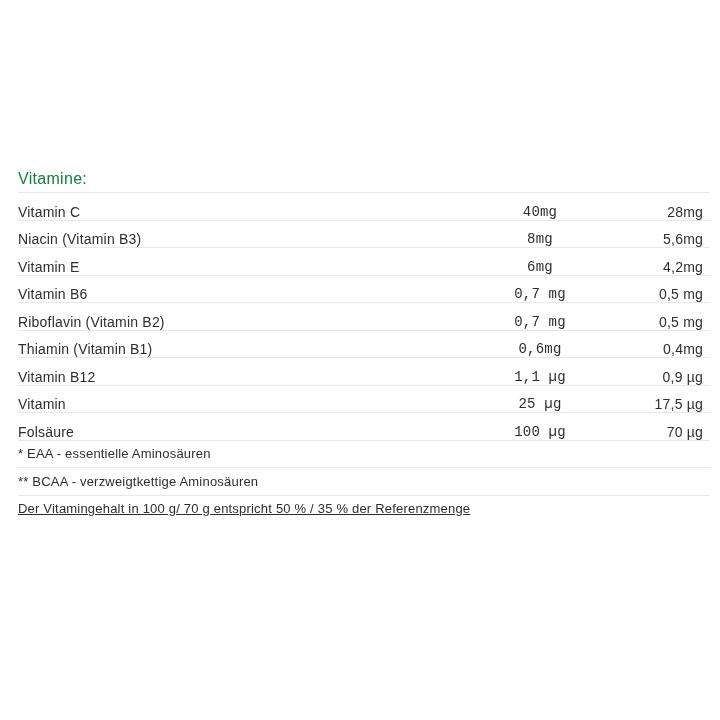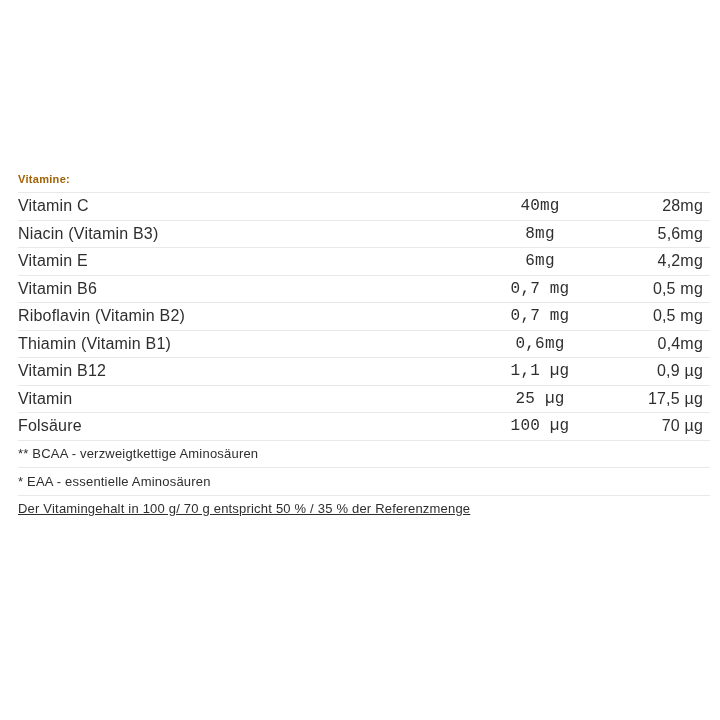--- a/index.html
+++ b/index.html
@@ -18,32 +18,32 @@
   .sheet {
     position: absolute;
     left: 18px;
     top: 166px;
     width: 692px;
   }
   .t-header {
     height: 26px;
     display: flex;
     align-items: center;
-    font-size: 11px;
-    font-weight: 700;
-    color: #a16207;
+    font-size: 16px;
+    font-weight: 400;
+    color: #15803d;
     letter-spacing: 0.3px;
     border-bottom: 1px solid #e8e8e8;
   }
   .row {
     display: flex;
-    align-items: center;
+    align-items: flex-end;
     height: 26.5px;
     border-bottom: 1px solid #e8e8e8;
-    font-size: 16px;
+    font-size: 14px;
     letter-spacing: 0.2px;
   }
   .row .label {
     flex: 1;
     text-align: left;
     white-space: nowrap;
   }
   .row .v1 {
     width: 160px;
     text-align: center;
@@ -117,17 +117,17 @@
         <span class="v1">25 µg</span>
         <span class="v2">17,5 µg</span>
       </div>
       <div class="row">
         <span class="label">Folsäure</span>
         <span class="v1">100 µg</span>
         <span class="v2">70 µg</span>
       </div>
     </div>
   <div id="footnotes">
+      <div class="footnote">* EAA - essentielle Aminosäuren</div>
       <div class="footnote">** BCAA - verzweigtkettige Aminosäuren</div>
-      <div class="footnote">* EAA - essentielle Aminosäuren</div>
       <div class="footnote last">Der Vitamingehalt in 100 g/ 70 g entspricht 50 % / 35 % der Referenzmenge</div>
     </div>
 </div>
 
 </body></html>

